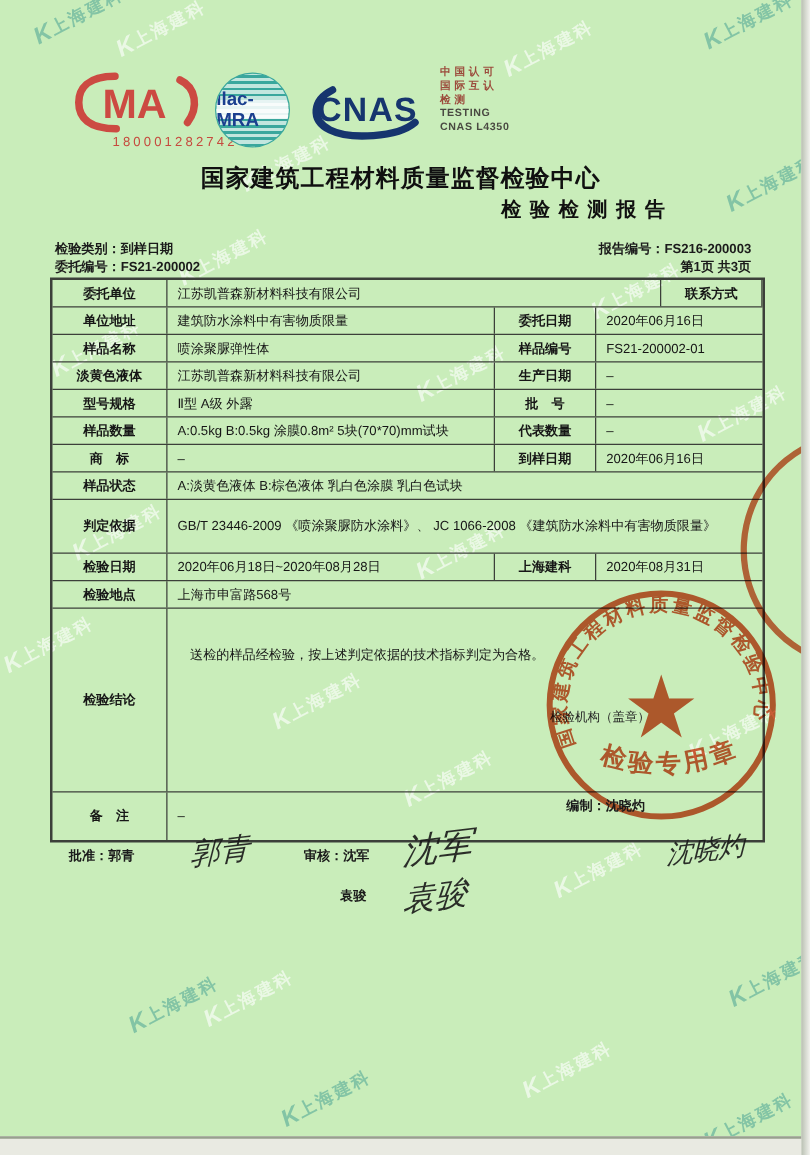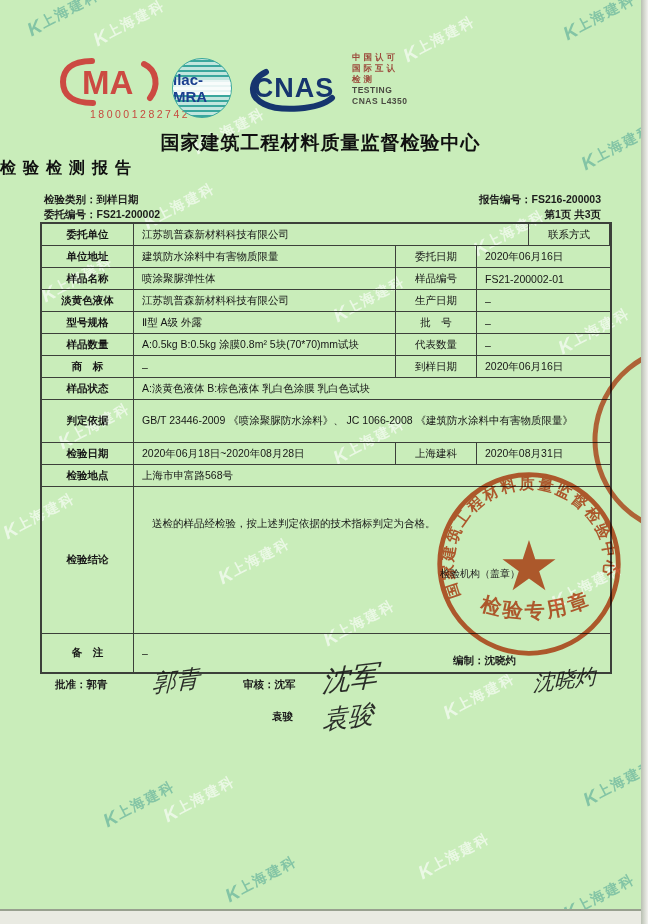--- a/index.html
+++ b/index.html
@@ -23,34 +23,34 @@
         background:repeating-linear-gradient(0deg,#3aa79d 0 2px,#c2e6de 2px 5px);overflow:hidden;border:1px solid #3aa79d;}
   .ilac-band{position:absolute;left:0;top:21px;width:100%;height:15px;background:rgba(255,255,255,0.88);
         display:flex;align-items:center;justify-content:center;color:#1b3f8f;font-size:15px;font-weight:bold;}
   .cnas{position:absolute;left:246px;top:10px;width:96px;height:56px;}
   .accred{position:absolute;left:352px;top:2px;font-size:8.5px;line-height:11px;}
   .accred .cn{color:#9c4b3c;letter-spacing:3px;font-weight:bold;}
   .accred .en{color:#4a4a42;font-weight:bold;letter-spacing:.5px;}
 
   
   .title{position:absolute;left:0;top:130px;width:641px;text-align:center;font-size:19px;font-weight:bold;color:#101010;letter-spacing:1px;}
-  .subtitle{position:absolute;left:0;top:158px;width:539px;text-align:left;font-size:16px;font-weight:bold;color:#101010;letter-spacing:7px;}
+  .subtitle{position:absolute;left:0;top:158px;width:539px;text-align:right;font-size:16px;font-weight:bold;color:#101010;letter-spacing:7px;}
 
   
   .meta-left{position:absolute;left:44px;top:192px;font-size:10.5px;font-weight:600;color:#1b1b1b;line-height:15px;}
   .meta-right{position:absolute;right:40px;top:192px;text-align:right;font-size:10.5px;font-weight:600;color:#1b1b1b;line-height:15px;}
 
   
   .rpt-table{position:absolute;left:40px;top:222px;width:568px;border:2px solid #3c403a;}
   .trow{display:flex;border-bottom:1px solid #3c403a;}
   .trow:last-child{border-bottom:none;}
   .cell{box-sizing:border-box;font-size:10.5px;color:#161616;display:flex;align-items:center;overflow:hidden;}
   .tlabel{width:92px;justify-content:center;font-weight:bold;border-right:1px solid #3c403a;flex:none;text-align:center;}
   .tvalue{flex:1;padding:0 8px;}
-  .tlabel2{width:82px;justify-content:center;font-weight:normal;border-left:1px solid #3c403a;border-right:1px solid #3c403a;flex:none;}
+  .tlabel2{width:82px;justify-content:center;font-weight:bold;border-left:1px solid #3c403a;border-right:1px solid #3c403a;flex:none;}
   .tvalue2{width:133px;flex:none;padding:0 8px;}
   .h21{height:21px;} .h42{height:42px;} .h146{height:146px;position:relative;} .h38{height:38px;}
   .concl-cell{position:relative;align-items:flex-start;}
   .concl-text{position:absolute;left:18px;top:30px;font-size:10.5px;color:#161616;}
   .stamp-hint{position:absolute;left:294px;top:80px;font-size:10px;color:#222;margin-left:12px;}
 
   
   .stamp-main{position:absolute;left:433px;top:468px;width:192px;height:192px;mix-blend-mode:multiply;opacity:.92;}
   .stamp-side{position:absolute;left:588px;top:340px;width:200px;height:200px;mix-blend-mode:multiply;opacity:.85;transform:rotate(-18deg);}
 
@@ -297,20 +297,20 @@
 
     <div class="sig-label" style="left:55px;top:678px"><span>批准：</span><span>郭青</span></div>
     <div class="handwrite" style="left:152px;top:665px;font-size:24px">郭青</div>
 
     <div class="sig-label" style="left:243px;top:678px"><span>审核：</span><span>沈军</span></div>
     <div class="handwrite" style="left:322px;top:660px;font-size:28px">沈军</div>
 
     <div class="sig-label" style="left:272px;top:710px"><span>袁骏</span></div>
     <div class="handwrite" style="left:322px;top:700px;font-size:26px">袁骏</div>
 
-    <div class="sig-label" style="left:453px;top:654px"><span>编制：</span><span>沈晓灼</span></div>
+    <div class="sig-label" style="left:453px;top:638px"><span>编制：</span><span>沈晓灼</span></div>
     <div class="handwrite" style="left:533px;top:666px;font-size:21px">沈晓灼</div>
 
   </div>
 
   <div class="edge-right"></div>
   <div class="edge-bottom"></div>
 </div>
 
 </body></html>

